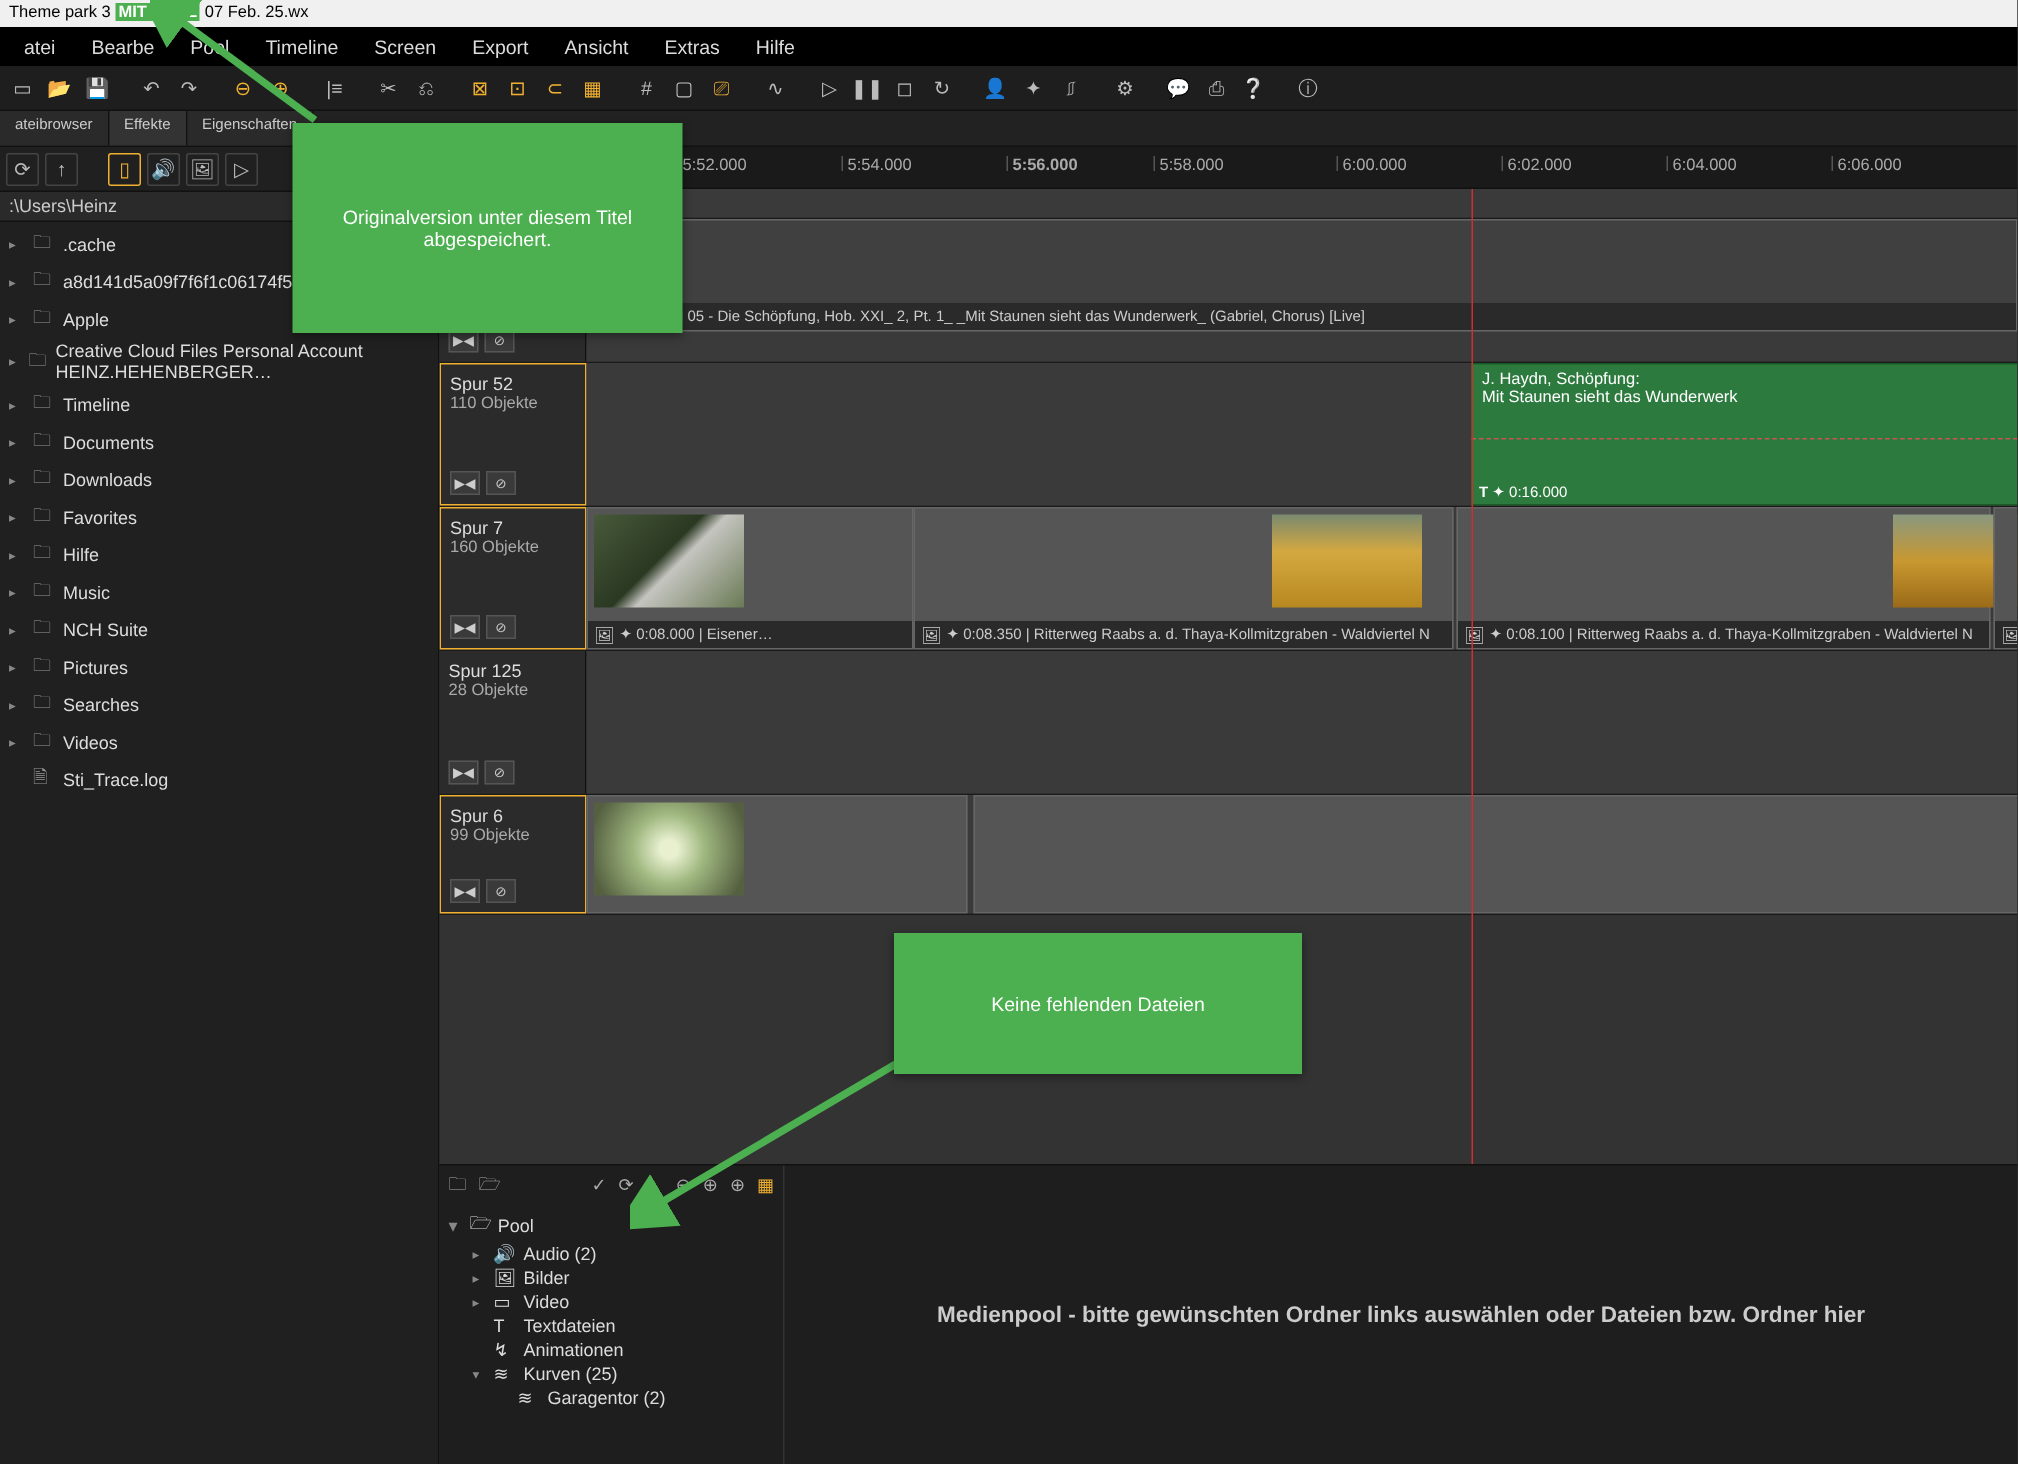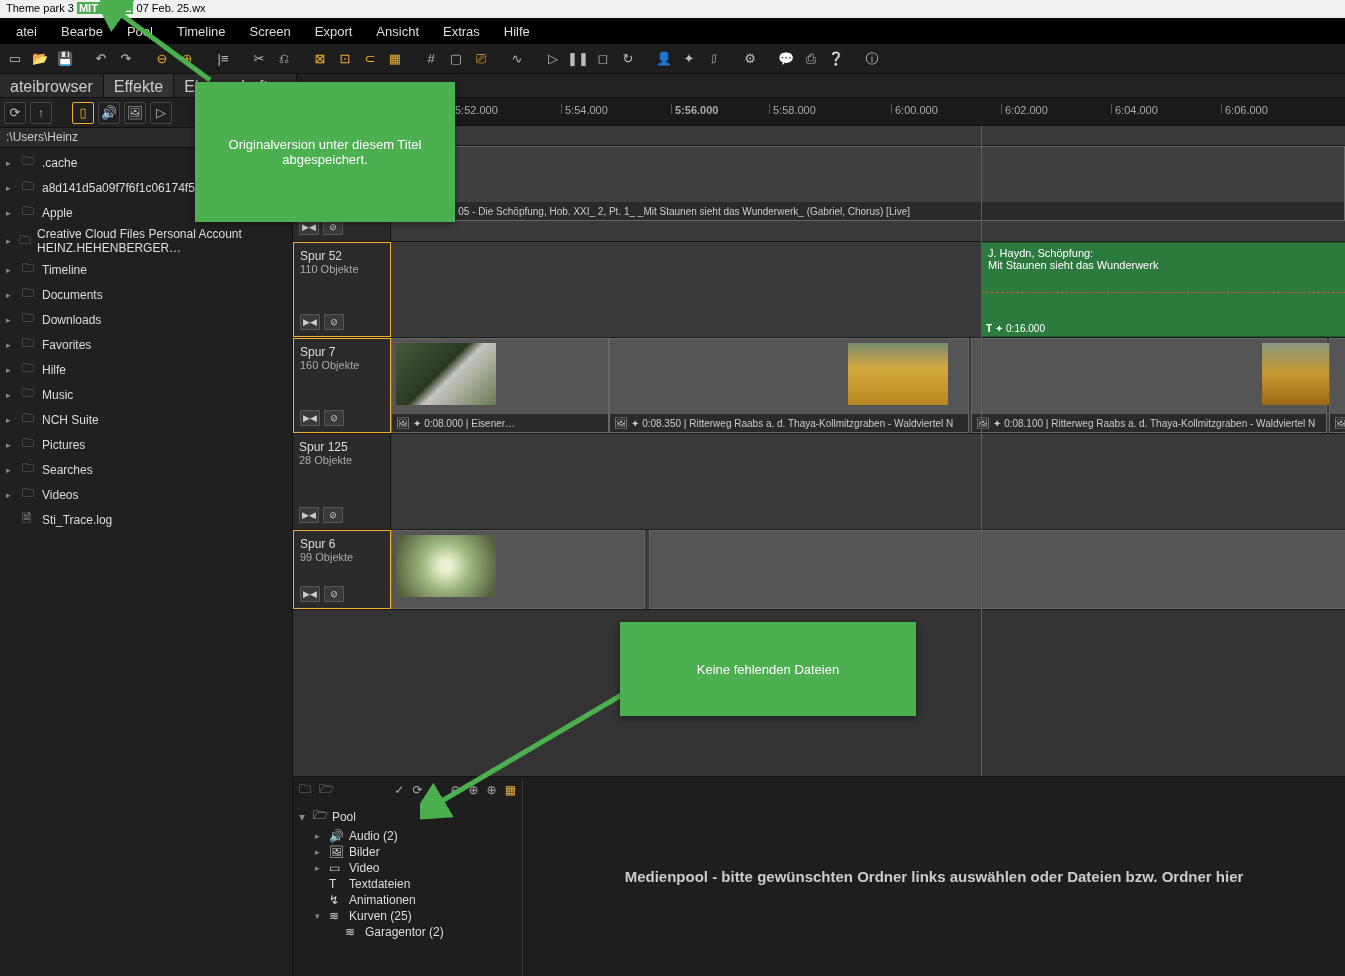--- a/index.html
+++ b/index.html
@@ -6,21 +6,21 @@
 body { background:#2a2a2a; color:#ccc; font-size:12px; width:1345px; height:976px; overflow:hidden; position:relative; }
 .title-bar { height:18px; background:#f0f0f0; color:#000; padding:2px 6px; font-size:11px; }
 .title-bar .highlight { background:#4caf50; color:#fff; padding:0 2px;font-weight:bold; }
 .menu-bar { height:26px; background:#000000; display:flex; align-items:center; padding:0 4px; }
 .menu-bar .mi { padding:4px 12px; color:#ddd; font-size:13px; }
 .toolbar { height:30px; background:#1e1e1e; display:flex; align-items:center; padding:0 4px; gap:3px; border-bottom:1px solid #111; }
 .tbtn { width:22px; height:22px; display:flex; align-items:center; justify-content:center; color:#bbb; font-size:13px; border-radius:2px; }
 .tbtn.gold { color:#f0b030; }
 .tbtn.sep { width:8px; pointer-events:none; }
 .tabs { height:24px; background:#222; display:flex; border-bottom:1px solid #111; }
-.tab { padding:4px 10px; font-size:16px; color:#ccc; border-right:1px solid #111; background:#2a2a2a; }
+.tab { padding:4px 10px; font-size:10px; color:#ccc; border-right:1px solid #111; background:#2a2a2a; }
 .tab.active { background:#333; }
 .main-row { display:flex; height:calc(100% - 18px - 26px - 30px - 24px); }
 .left-panel { width:293px; background:#202020; display:flex; flex-direction:column; border-right:1px solid #111; }
 .fb-tools { height:30px; display:flex; align-items:center; gap:4px; padding:4px; border-bottom:1px solid #111; }
 .fb-tools .tbtn { border:1px solid #444; }
 .fb-tools .tbtn.gold-border { border-color:#f0b030; color:#f0b030; }
 .path-bar { height:20px; background:#2a2a2a; color:#ccc; padding:2px 6px; font-size:12px; border-bottom:1px solid #111; }
 .tree { flex:1; overflow:auto; padding:2px 0; }
 .tree .node { display:flex; align-items:center; padding:2px 6px; gap:6px; font-size:12px; color:#ddd; }
 .tree .node .chev { width:10px; color:#888; font-size:9px; }
@@ -411,21 +411,21 @@
 
 <div class="annot" id="annot0" style="left: 195px; top: 82px; width: 260px; height: 140px; display: flex; align-items: center; justify-content: center;">Originalversion unter diesem Titel abgespeichert.</div>
 <svg class="arrow" style="left:100px;top:0;width:120px;height:90px">
   <defs>
       <marker id="ah1" markerWidth="8" markerHeight="8" refX="2" refY="4" orient="auto">
         <path d="M0,0 L8,4 L0,8 Z" fill="#4caf50"></path>
       </marker>
     </defs>
   <line x1="110" y1="80" x2="15" y2="10" stroke="#4caf50" stroke-width="5" marker-end="url(#ah1)"></line>
 </svg>
-<div class="annot" id="annot1" style="left: 620px; top: 622px; width: 296px; height: 94px; display: flex; align-items: center; justify-content: center;">Keine fehlenden Dateien</div>
+<div class="annot" id="annot1" style="left: 596px; top: 622px; width: 272px; height: 94px; display: flex; align-items: center; justify-content: center;">Keine fehlenden Dateien</div>
 <svg class="arrow" style="left:420px;top:680;width:220px;height:140px">
   <defs>
       <marker id="ah2" markerWidth="8" markerHeight="8" refX="2" refY="4" orient="auto">
         <path d="M0,0 L8,4 L0,8 Z" fill="#4caf50"></path>
       </marker>
     </defs>
   <line x1="210" y1="10" x2="15" y2="125" stroke="#4caf50" stroke-width="5" marker-end="url(#ah2)"></line>
 </svg>
 
 </body></html>

